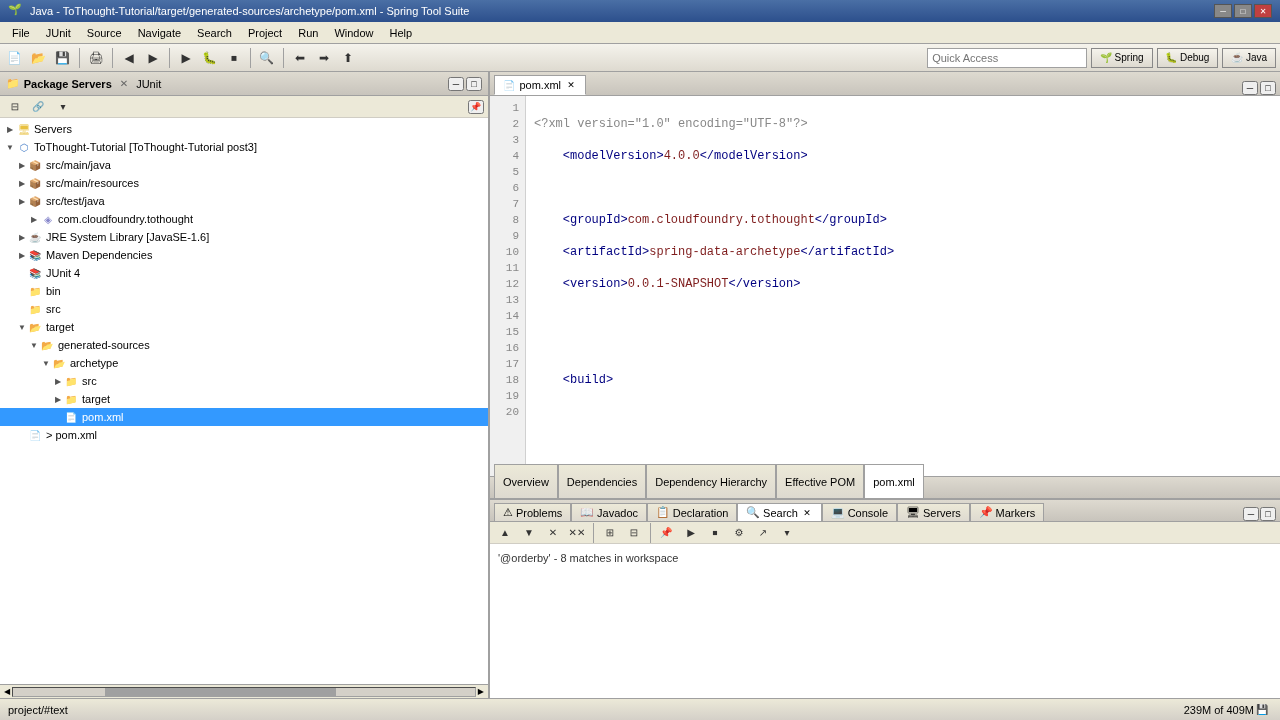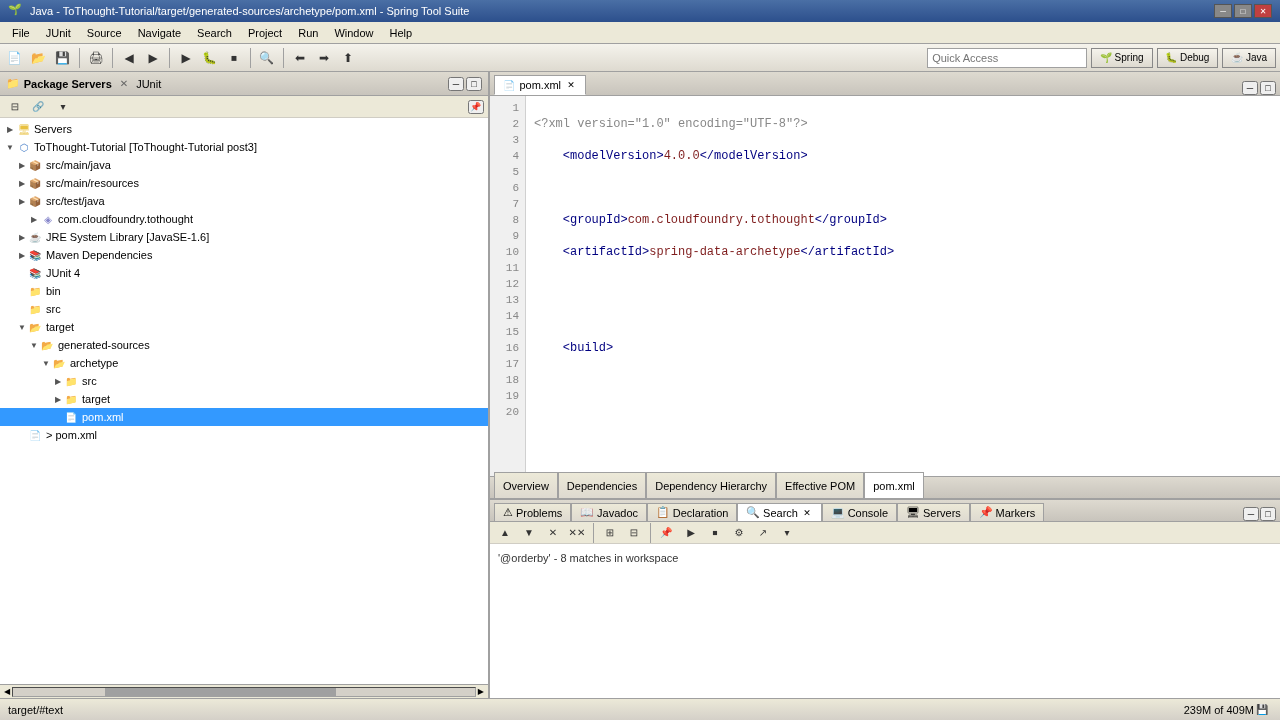--- a/index.html
+++ b/index.html
@@ -241,21 +241,21 @@
       align-items: flex-end;
       padding: 0 4px;
     }
     .bottom-tab {
       padding: 2px 8px;
       font-size: 11px;
       background: linear-gradient(to bottom, #ece9d8, #dedad0);
       border: 1px solid #a0a0a0;
       border-bottom: none;
       cursor: pointer;
-      height: 26px;
+      height: 34px;
       display: flex;
       align-items: center;
     }
     .bottom-tab.active { background: white; }
 
     
     #bottom-panel {
       height: 200px;
       background: white;
       border-top: 2px solid #a0a0a0;
@@ -601,20 +601,21 @@
         <div>18</div>
         <div>19</div>
         <div>20</div>
       </div>
       <div class="code-content">
 <div class="code-line"><span class="xml-pi">&lt;?xml version="1.0" encoding="UTF-8"?&gt;</span></div>
 <div class="code-line">    <span class="xml-tag">&lt;modelVersion&gt;</span><span class="xml-text">4.0.0</span><span class="xml-tag">&lt;/modelVersion&gt;</span></div>
 <div class="code-line"></div>
 <div class="code-line">    <span class="xml-tag">&lt;groupId&gt;</span><span class="xml-text">com.cloudfoundry.tothought</span><span class="xml-tag">&lt;/groupId&gt;</span></div>
 <div class="code-line">    <span class="xml-tag">&lt;artifactId&gt;</span><span class="xml-text">spring-data-archetype</span><span class="xml-tag">&lt;/artifactId&gt;</span></div>
+<div class="code-line">    <span class="xml-tag">&lt;version&gt;</span><span class="xml-text">0.0.1-SNAPSHOT</span><span class="xml-tag">&lt;/version&gt;</span></div>
 <div class="code-line"></div>
 <div class="code-line"></div>
 <div class="code-line">    <span class="xml-tag">&lt;build&gt;</span></div>
 
 
 
 
 
 
 
@@ -684,17 +685,17 @@
       </div>
       <div class="bottom-panel-content">
         <span class="search-result">'@orderby' - 8 matches in workspace</span>
       </div>
     </div>
 
   </div>
 </div>
 
 <div id="status-bar">
-  <span>target/#text</span>
+  <span>project/#text</span>
   <span style="flex:1"></span>
   <span>239M of 409M</span>
   <button class="toolbar-btn" style="width:18px; height:16px; font-size:10px;">💾</button>
 </div>
 
 </body></html>

